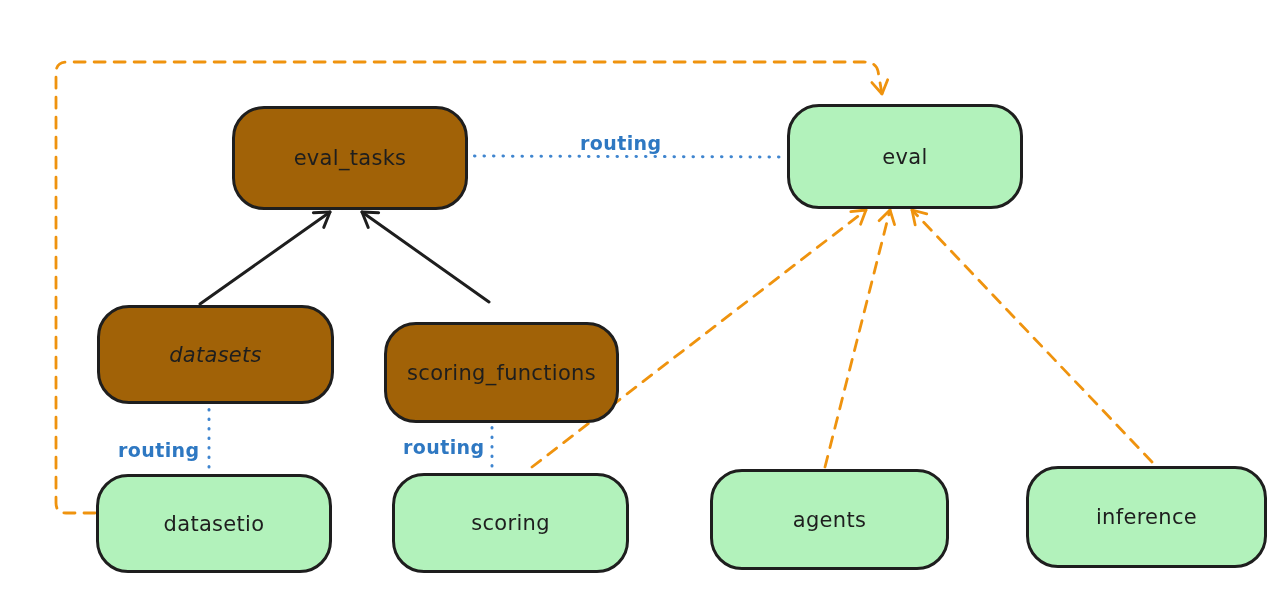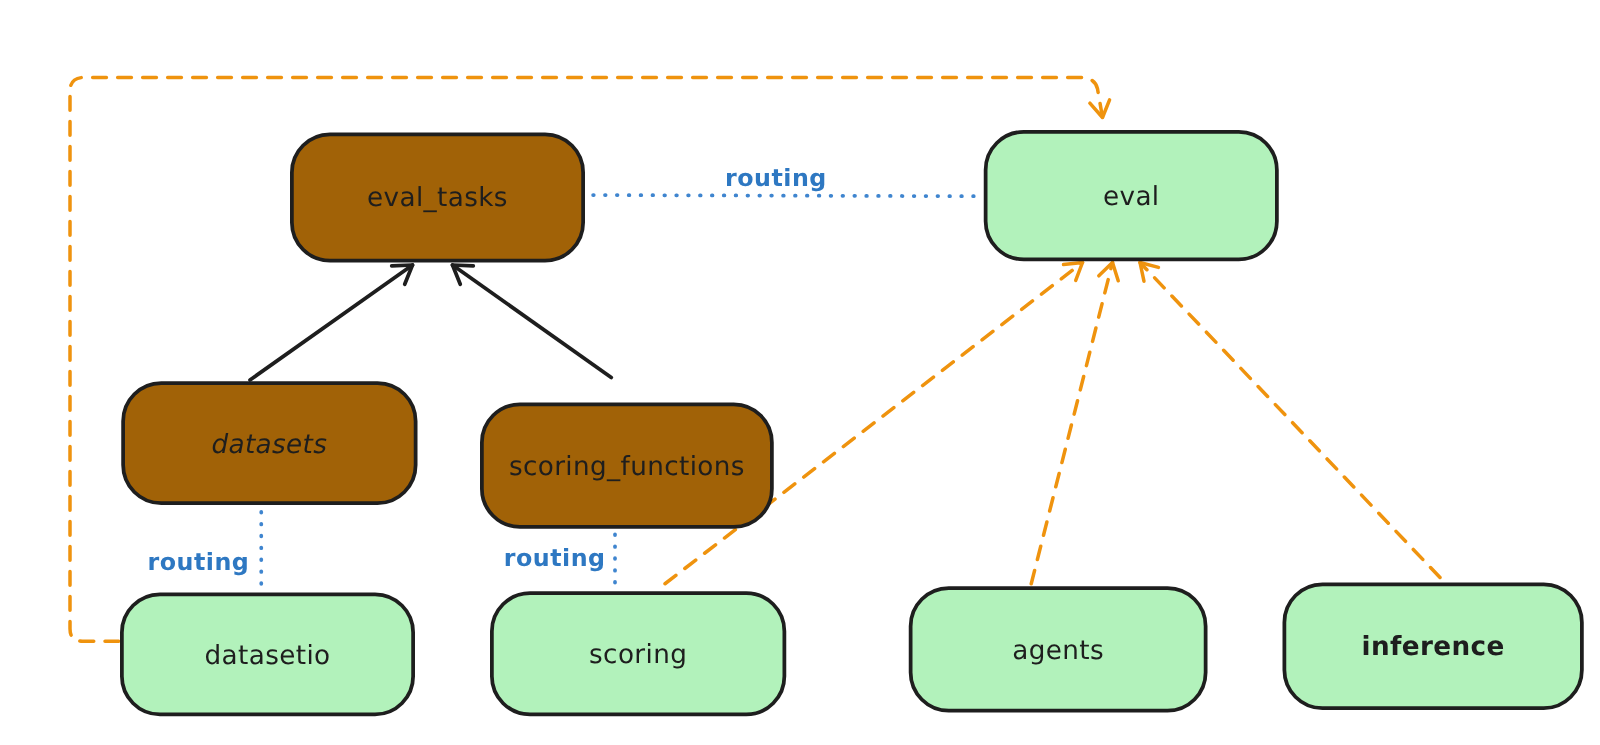--- a/index.html
+++ b/index.html
@@ -30,22 +30,22 @@
   }
   .node-blue  { background: #a16207; }
   .node-green { background: #b2f2bb; }
 
   .node-eval-tasks        { left: 232px;  top: 106px; width: 230px; height: 98px; }
   .node-eval              { left: 787px;  top: 104px; width: 230px; height: 99px; }
   .node-datasets          { left: 97px;   top: 305px; width: 231px; height: 93px; font-style: italic; }
   .node-scoring-functions { left: 384px;  top: 302px; width: 229px; height: 95px; margin-top: 20px; }
   .node-datasetio         { left: 96px;   top: 474px; width: 230px; height: 93px; }
   .node-scoring           { left: 392px;  top: 473px; width: 231px; height: 94px; }
-  .node-agents            { left: 727px;  top: 469px; width: 233px; height: 95px; }
-  .node-inference         { left: 1026px; top: 466px; width: 235px; height: 96px; font-weight: bold; }
+  .node-agents            { left: 710px;  top: 469px; width: 233px; height: 95px; }
+  .node-inference         { left: 1026px; top: 466px; width: 235px; height: 96px; }
 
   .edge-label {
     position: absolute;
     z-index: 3;
     color: #2e78c2;
     font-size: 19px;
     font-weight: bold;
     letter-spacing: 0.4px;
     margin-top: 14px;
   }

